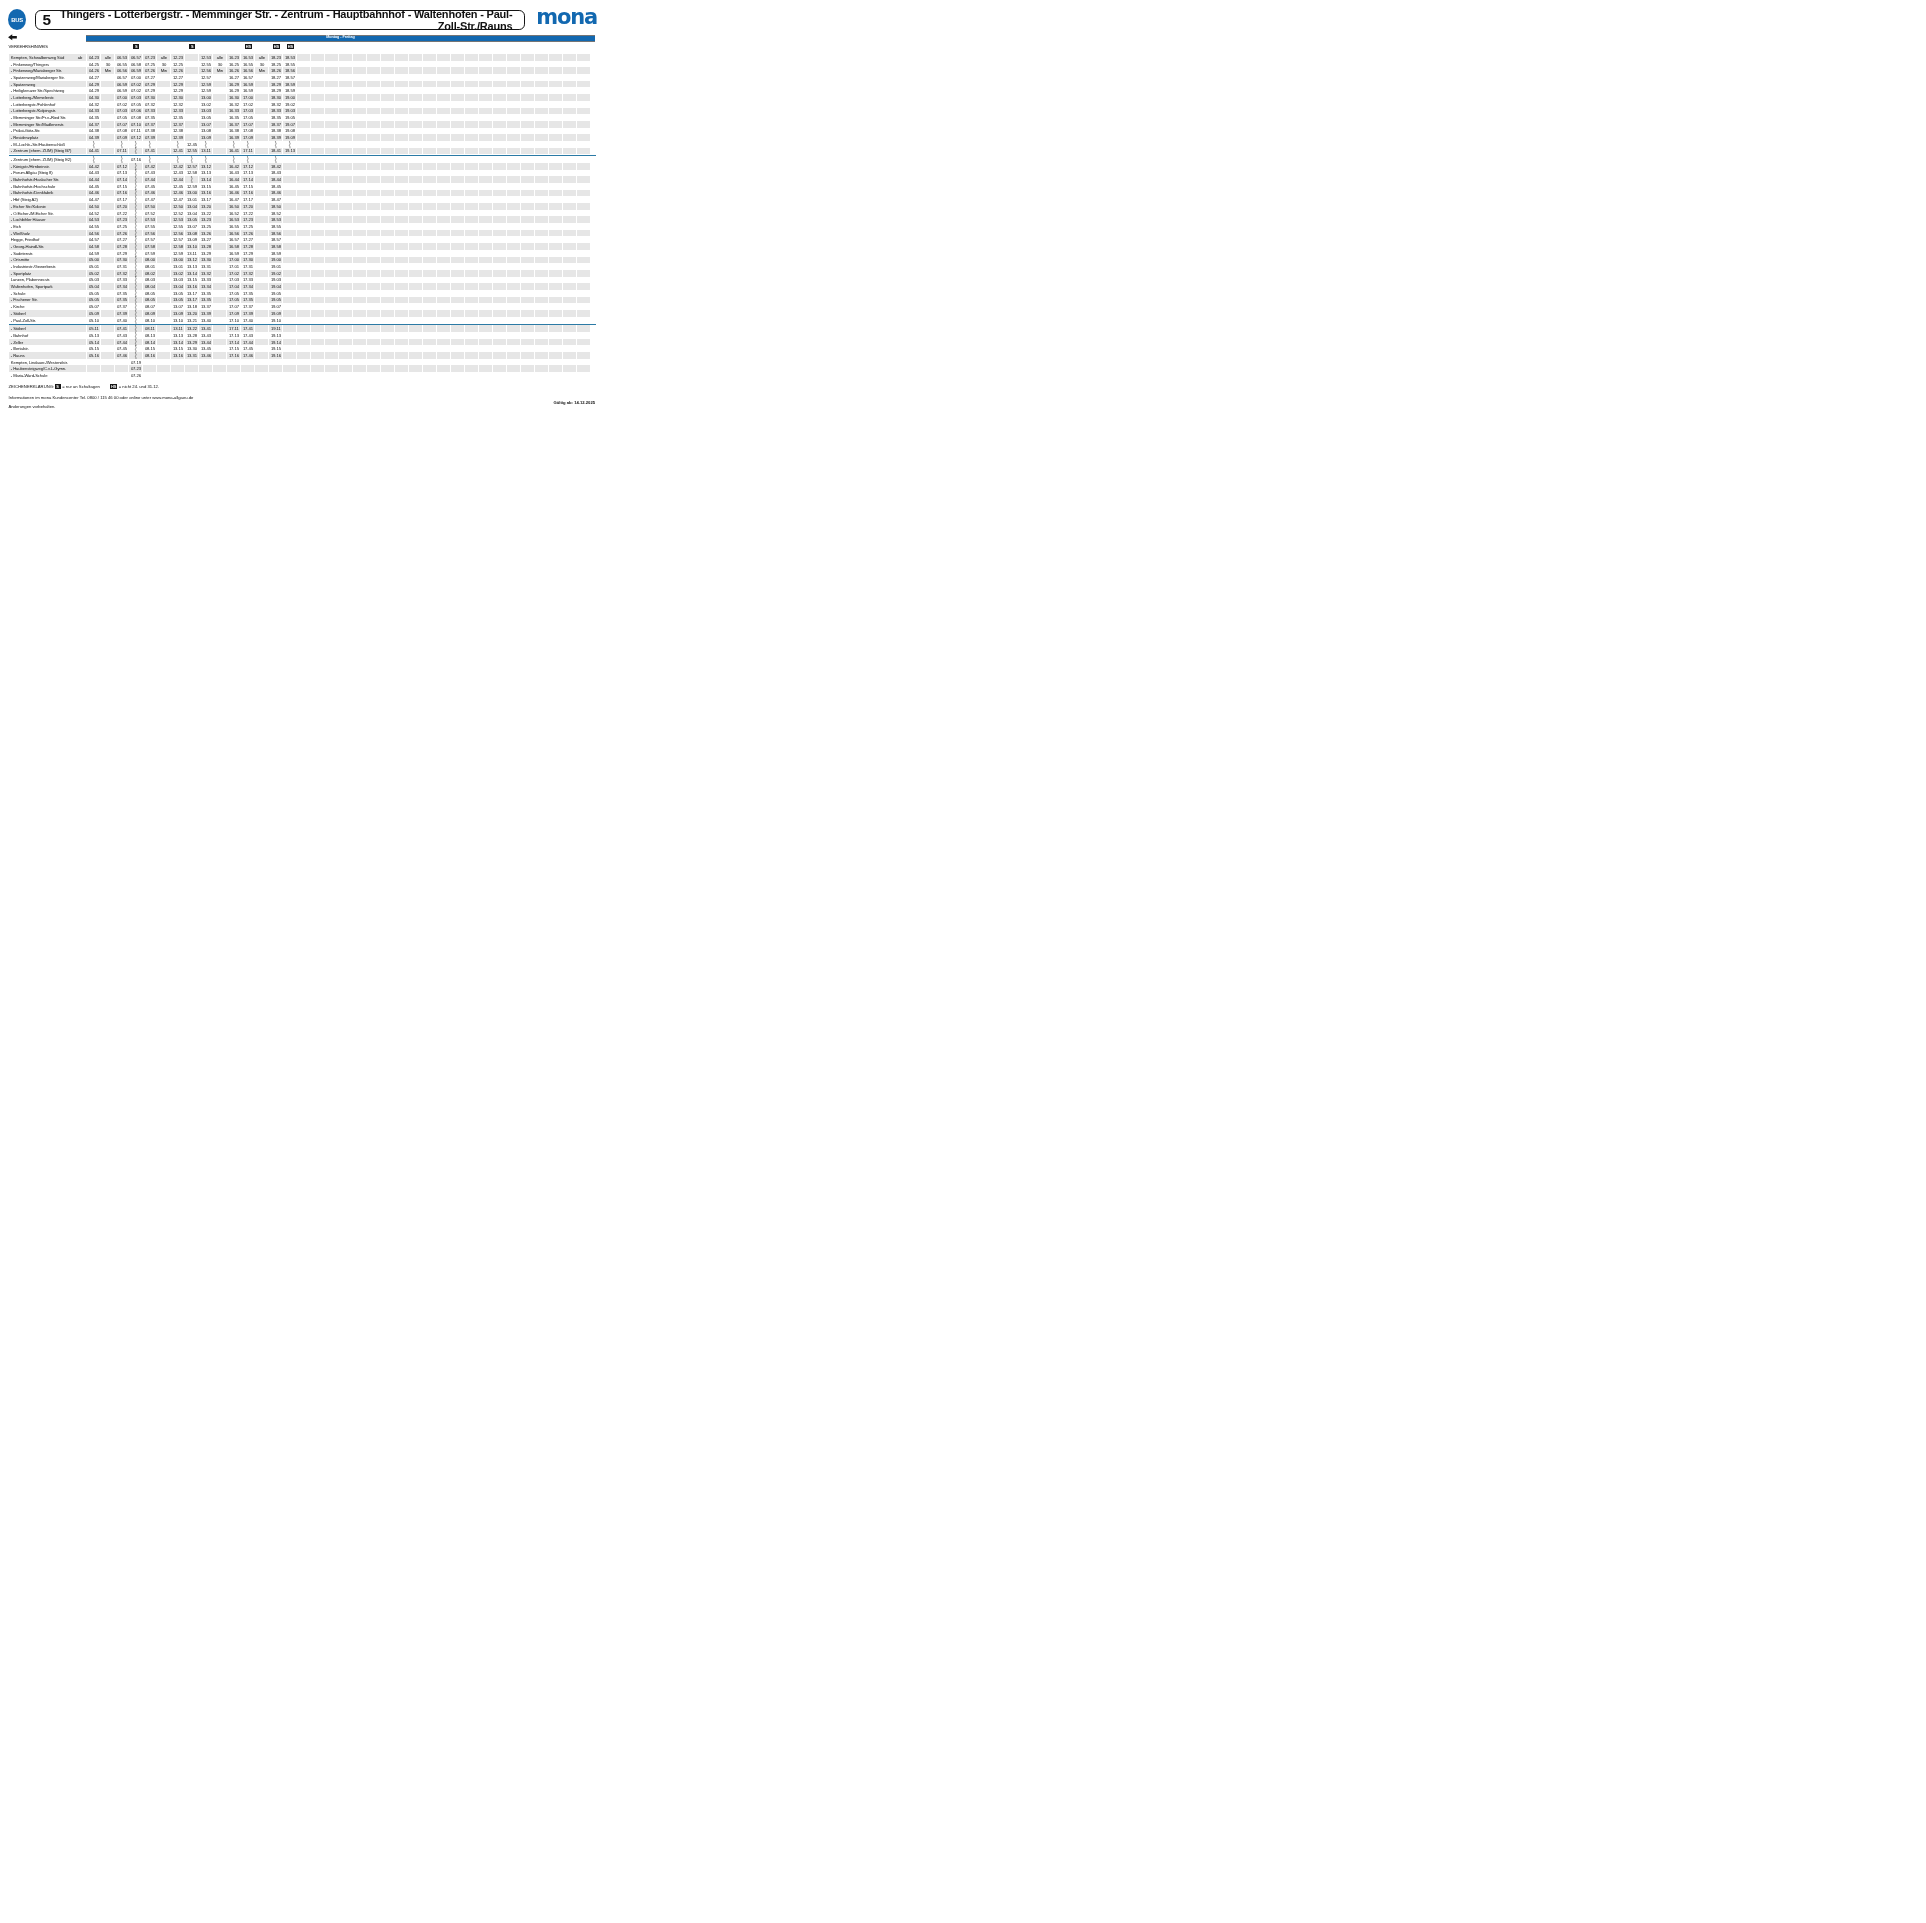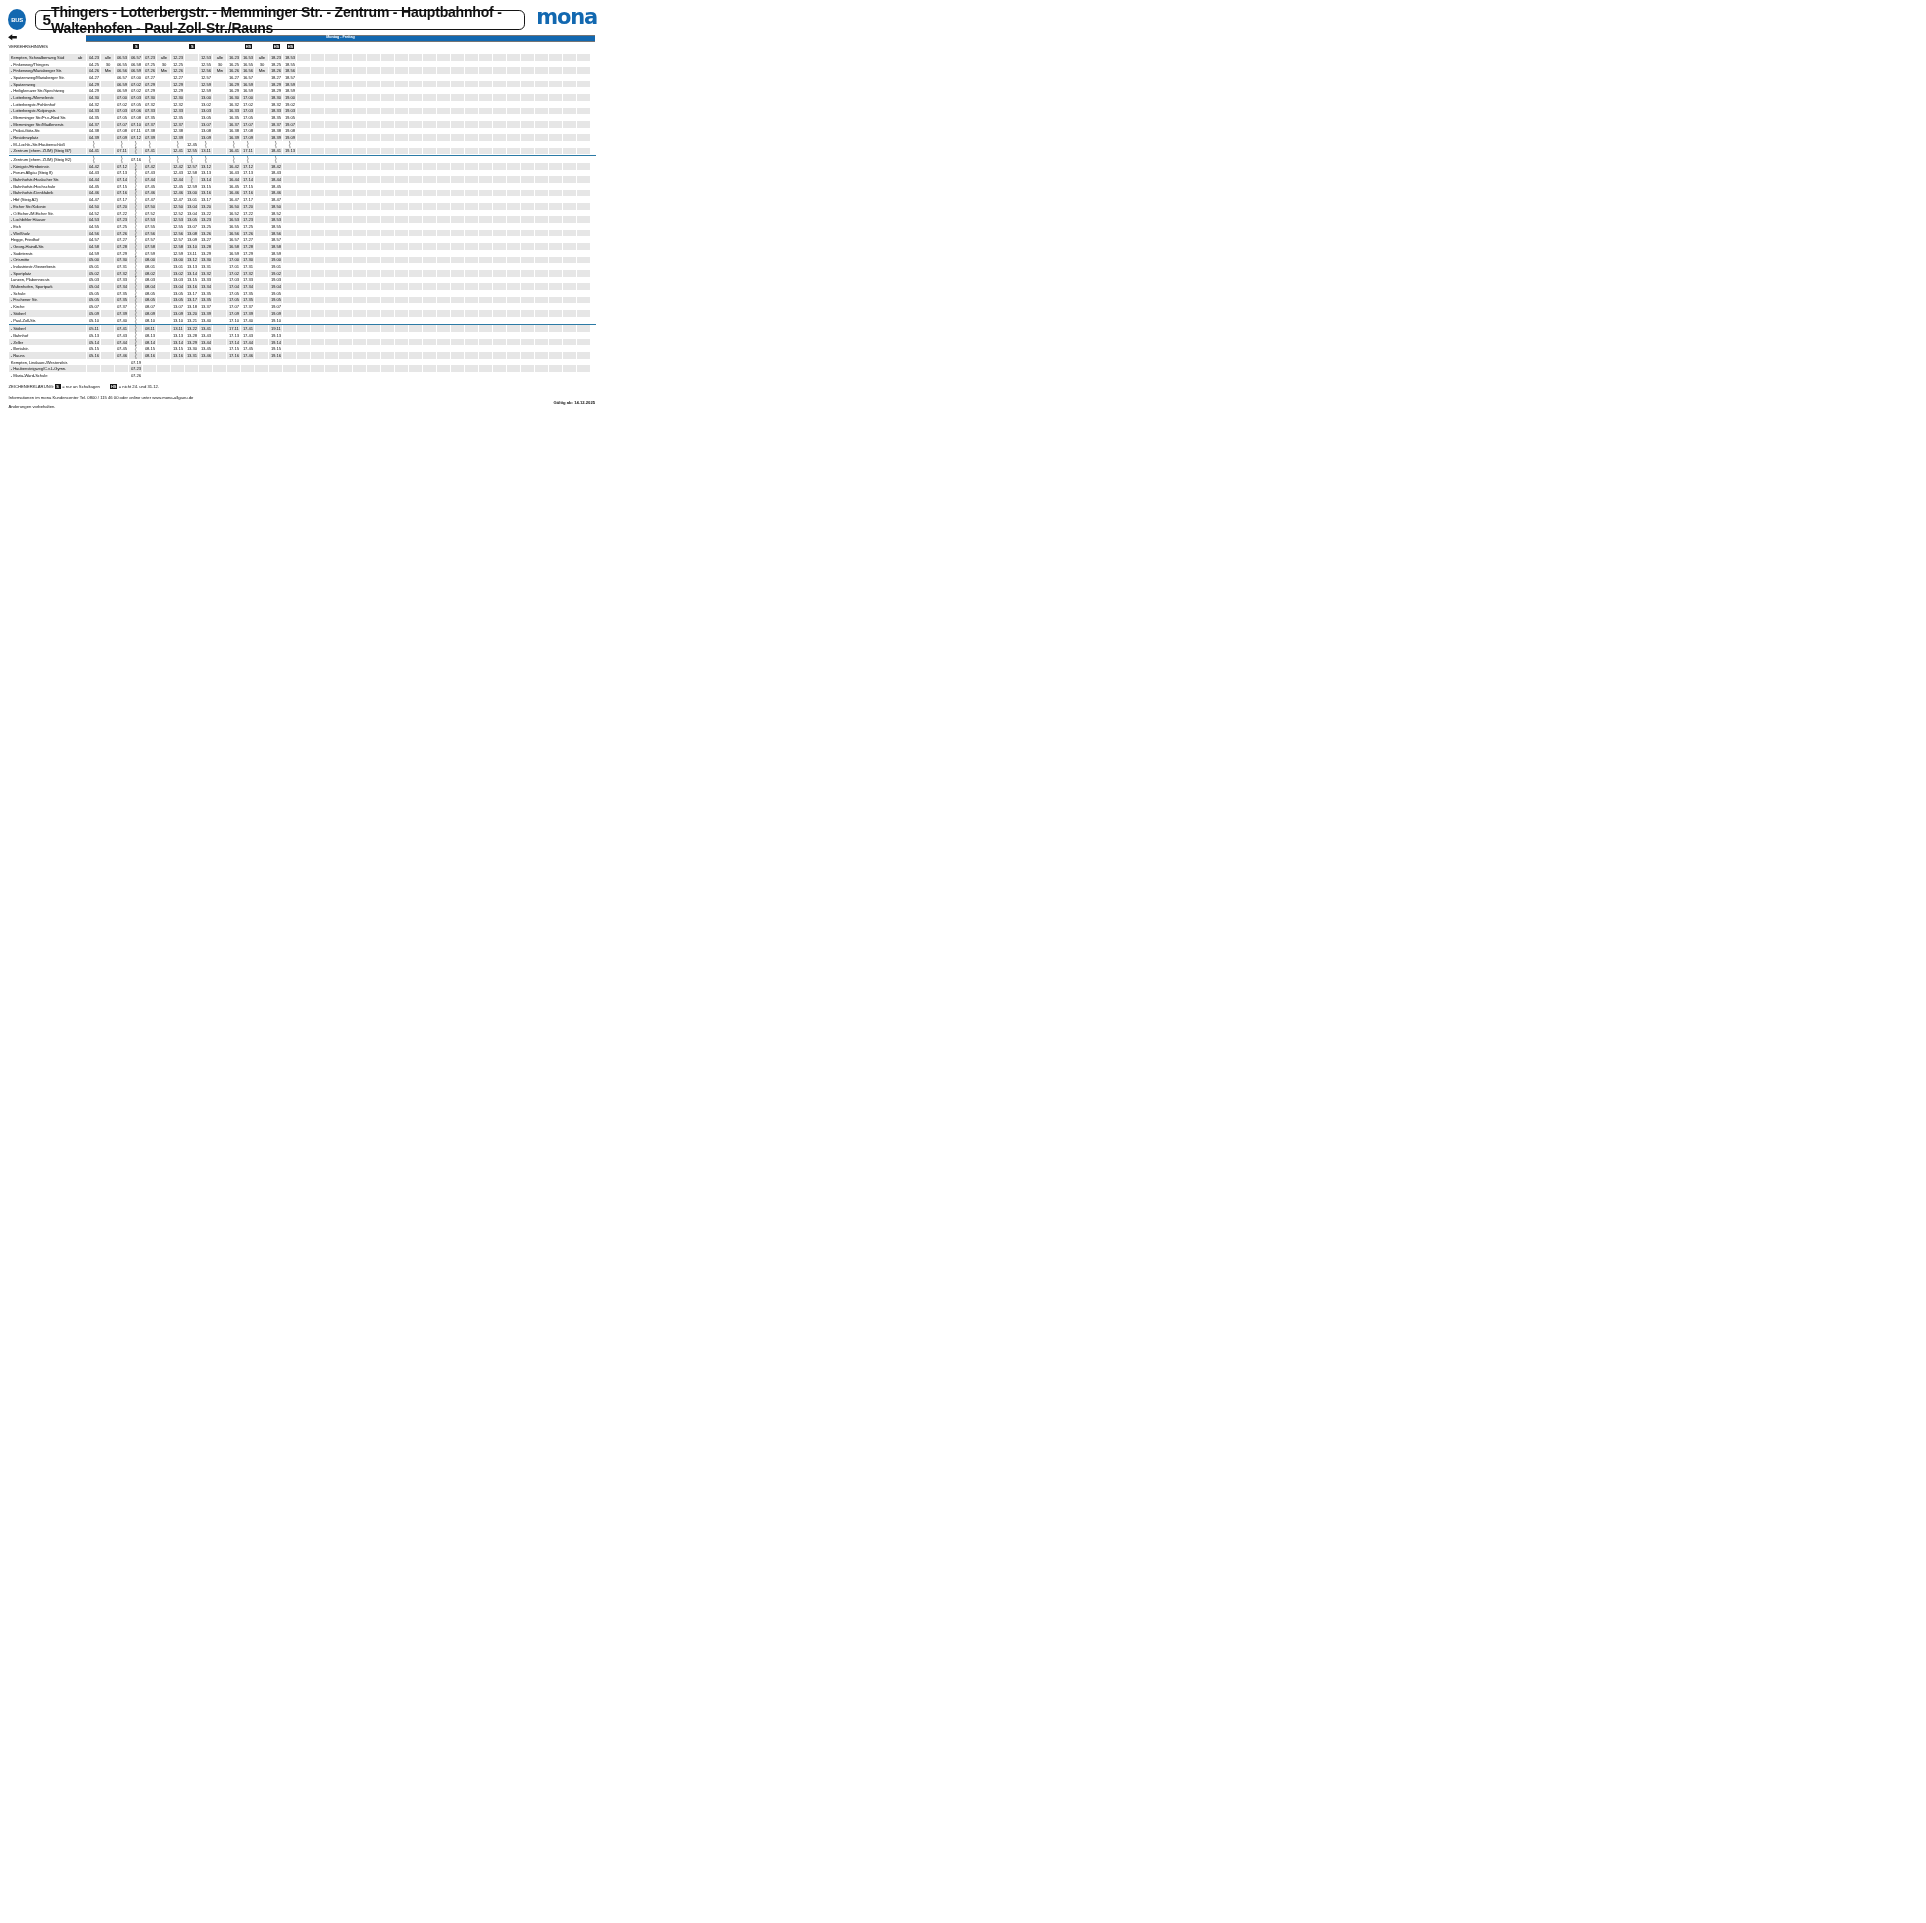--- a/index.html
+++ b/index.html
@@ -5,21 +5,21 @@
   html,body{margin:0;padding:0;background:#fff;}
   .page{position:relative;width:604px;height:427px;background:#fff;overflow:hidden;
         font-family:"Liberation Sans", sans-serif;color:#111;}
   
   .bus-badge{position:absolute;left:8px;top:9.2px;width:18px;height:21px;border-radius:50%;
              background:#1268b0;display:flex;align-items:center;justify-content:center;}
   .bus-badge span{color:#fff;font-weight:bold;font-size:5.8px;letter-spacing:-0.2px;}
   .line-box{position:absolute;left:35px;top:10px;width:490px;height:19.6px;border:1.3px solid #141414;
             border-radius:5.8px;box-sizing:border-box;display:flex;align-items:center;background:#fff;}
   .line-number{font-size:15.4px;font-weight:bold;padding-left:6.5px;line-height:1;}
-  .route-title{flex:1;text-align:left;font-size:14px;font-weight:bold;letter-spacing:-0.2px;padding-right:11.6px;}
+  .route-title{flex:1;text-align:right;font-size:11px;font-weight:bold;letter-spacing:-0.2px;padding-right:11.6px;}
   .mona-logo{position:absolute;right:7px;top:5px;font-size:21px;font-weight:bold;color:#1268b0;
              letter-spacing:-1.2px;font-family:"DejaVu Sans", sans-serif;text-align:center;}
   .back-arrow{position:absolute;left:7.7px;top:34px;}
   
   .day-bar{position:absolute;left:86px;top:35px;width:509px;height:4.6px;background:#1268b0;
            border-top:0.8px solid #757575;border-bottom:0.8px solid #757575;
            display:flex;align-items:center;justify-content:center;}
   .day-bar span{color:#fff;font-weight:bold;font-size:3.7px;line-height:1;}
   
   .hint-row{position:absolute;left:8.5px;top:43px;width:587px;height:7.3px;display:flex;align-items:center;}

